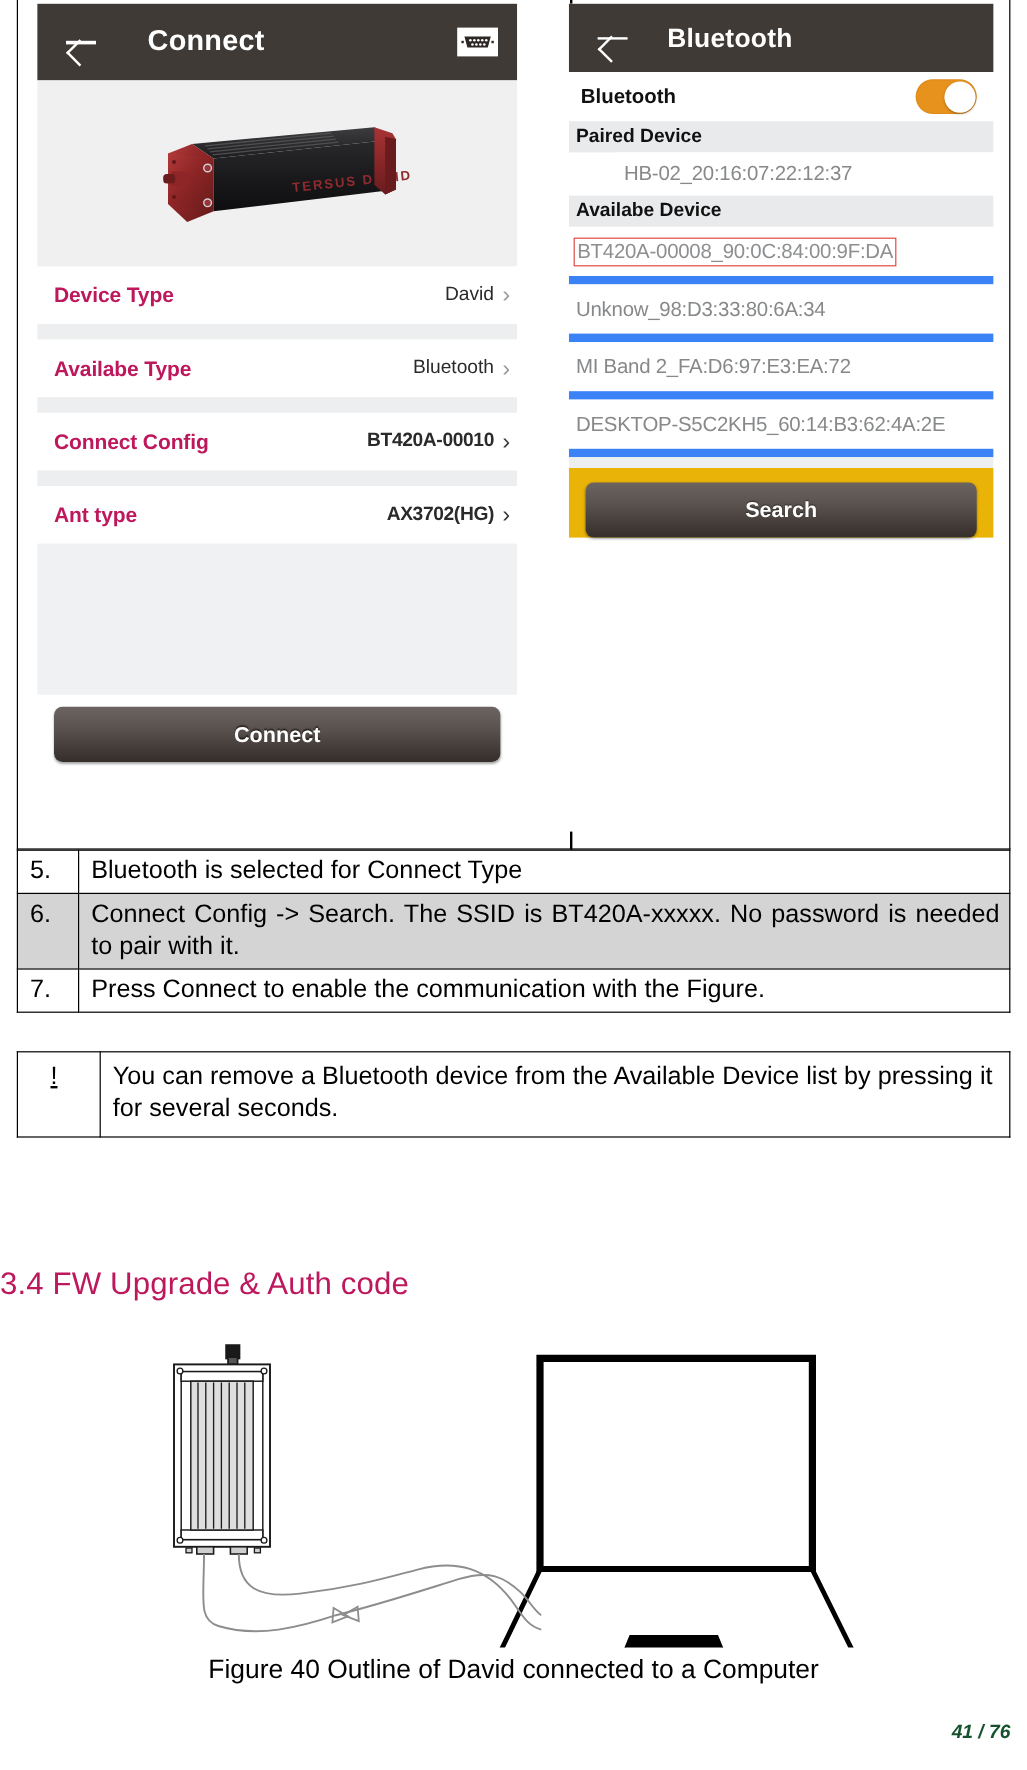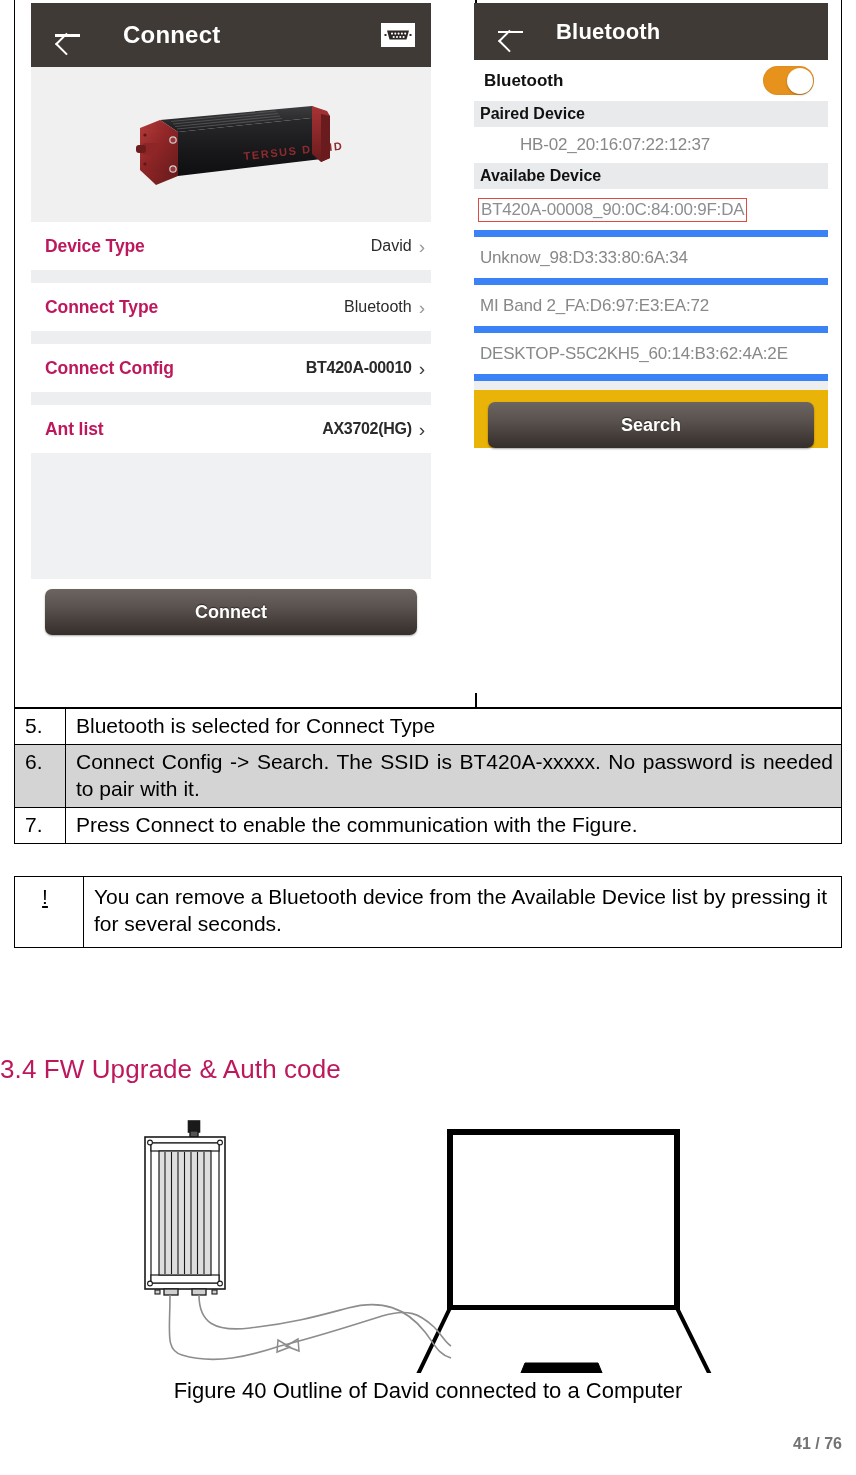--- a/index.html
+++ b/index.html
@@ -316,21 +316,22 @@
     color: #000;
   }
 
   
   .page-footer {
     position: absolute;
     right: 14px;
     top: 1435px;
     font-size: 16px;
     font-weight: bold;
-    color: #737373;
+    color: #14532d;
+    font-style: italic;
   }
 </style>
 </head>
 <body>
 
 <div class="shots-table">
   <div class="shots-divider"></div>
 </div>
 
 <div class="phone phone-left">
@@ -412,39 +413,39 @@
   <div class="row">
     <div class="row-label">Device Type</div>
     <div class="row-right">
       <span class="row-value">David</span>
       <span class="chev">›</span>
     </div>
   </div>
   <div class="gap"></div>
 
   <div class="row">
-    <div class="row-label">Connect Type</div>
+    <div class="row-label">Availabe Type</div>
     <div class="row-right">
       <span class="row-value">Bluetooth</span>
       <span class="chev">›</span>
     </div>
   </div>
   <div class="gap"></div>
 
   <div class="row">
     <div class="row-label">Connect Config</div>
     <div class="row-right">
       <span class="row-value tight">BT420A-00010</span>
       <span class="chev dark">›</span>
     </div>
   </div>
   <div class="gap"></div>
 
   <div class="row">
-    <div class="row-label">Ant list</div>
+    <div class="row-label">Ant type</div>
     <div class="row-right">
       <span class="row-value tight">AX3702(HG)</span>
       <span class="chev dark">›</span>
     </div>
   </div>
 
   <div class="filler"></div>
 
   <div class="action-wrap">
     <div class="action-btn">Connect</div>

